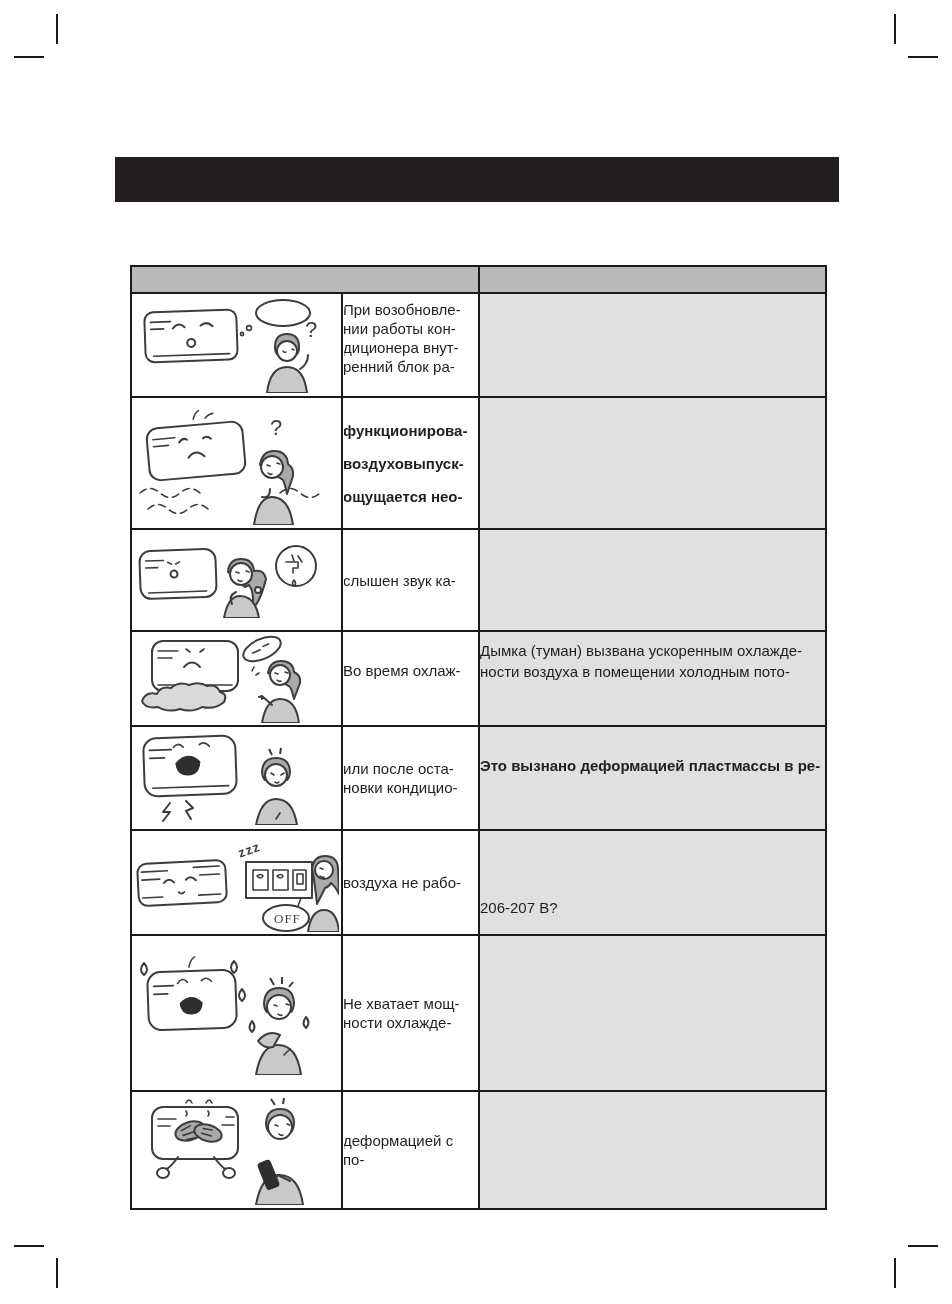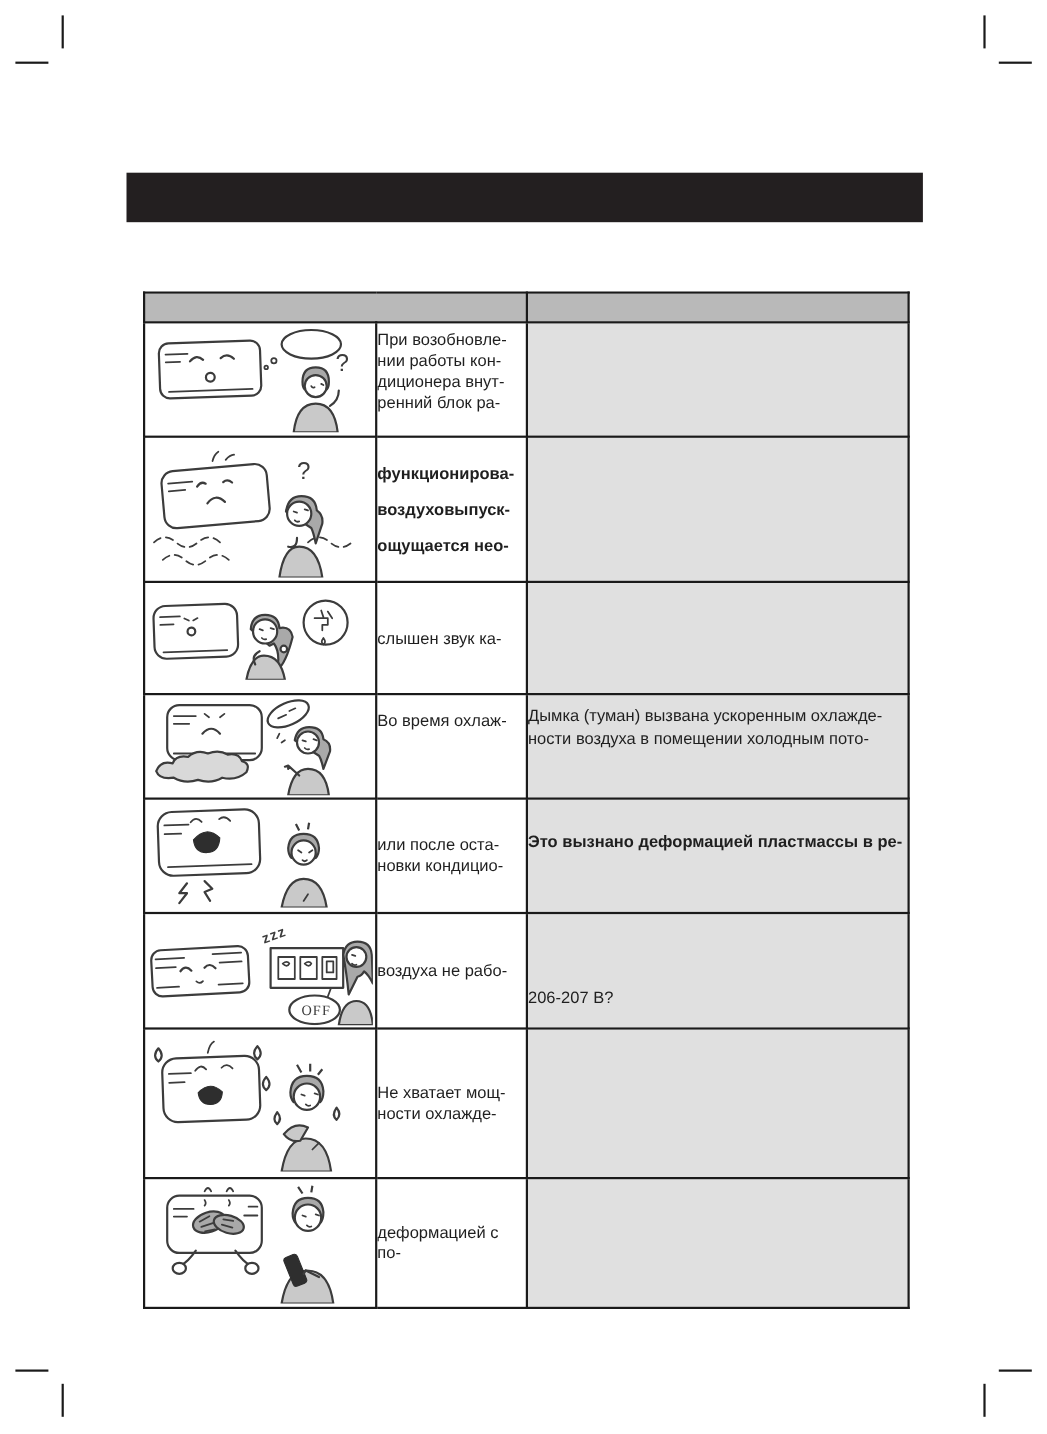--- a/index.html
+++ b/index.html
@@ -21,21 +21,21 @@
     position:absolute;left:130px;top:265px;width:695px;
     border-collapse:collapse;table-layout:fixed;
   }
   table.trouble td{
     border:2px solid #1a1a1a;padding:0;overflow:hidden;
   }
   td.hdr{background:#b9b9b9;}
   td.ill{background:#ffffff;text-align:center;vertical-align:middle;}
   td.sym{
     background:#ffffff;vertical-align:middle;
-    font-size:15px;line-height:19px;padding:4px 2px 4px 8px;
+    font-size:15px;line-height:19px;padding:4px 2px 4px 8px;border-radius:18px;
   }
   td.sym.vtop{vertical-align:top;padding-top:6px;}
   td.sym .gap-line{margin-bottom:14px;font-weight:bold;}
   td.sym .gap-line:last-child{margin-bottom:0;}
   td.exp{
     background:#e0e0e0;vertical-align:middle;
     font-size:15px;line-height:21px;padding:4px 10px 4px 9px;
   }
   td.exp.vtop{vertical-align:top;padding-top:8px;}
   td.exp.vtop2{vertical-align:top;padding-top:28px;font-weight:bold;}
@@ -183,21 +183,21 @@
                 <path class="st1" d="M118 14 h8 M130 12 h6"></path>
               </g>
           <path class="st1" d="M120 32 l-2 4 M125 38 l-3 2"></path>
           <path class="fg2" d="M134 38 q2 -12 13 -12 q12 0 13 11 q7 3 6 11 l-6 16 q-2 -9 -4 -12 z"></path>
           <circle class="fw" cx="146" cy="40" r="10"></circle>
           <path class="st1" d="M141 38 l3 1 M151 37 l3 1 M143 45 q2 2 4 1"></path>
           <path class="fg" d="M128 88 q4 -24 18 -24 q16 0 19 24 z"></path>
           <path class="st" d="M138 70 l-10 -9 M128 61 l-3 1 M128 61 l0 3"></path>
         </svg>
       </td>
-      <td class="sym vtop" style="padding-top:14px">
+      <td class="sym vtop" style="padding-top:29px">
         <div>Во время охлаж-</div>
       </td>
       <td class="exp vtop">
         <div>Дымка (туман) вызвана ускоренным охлажде-</div>
         <div>ности воздуха в помещении холодным пото-</div>
       </td>
     </tr>
 
     <tr style="height:104px">
       <td class="ill">
@@ -252,21 +252,21 @@
         </svg>
       </td>
       <td class="sym">
         <div>воздуха не рабо-</div>
       </td>
       <td class="exp vbot">
         <div>206-207 В?</div>
       </td>
     </tr>
 
-    <tr style="height:136px">
+    <tr style="height:156px">
       <td class="ill">
         <svg width="205" height="124" viewBox="0 0 205 124">
           <g transform="rotate(-2 58 48)">
             <rect class="fw" x="14" y="20" width="88" height="58" rx="13"></rect>
             <path class="st1" d="M20 34 h20 M20 42 h14"></path>
             <path class="st1" d="M44 32 q5 -7 10 -1 M68 30 q5 -5 10 1"></path>
             <path class="fd" d="M46 52 q11 -11 22 0 q-1 11 -11 11 q-10 0 -11 -11 z"></path>
             <path class="st1" d="M56 16 q2 -8 6 -10"></path>
           </g>
           <path class="fw" d="M10 12 q6 7 0 12 q-6 -5 0 -12 z"></path>

